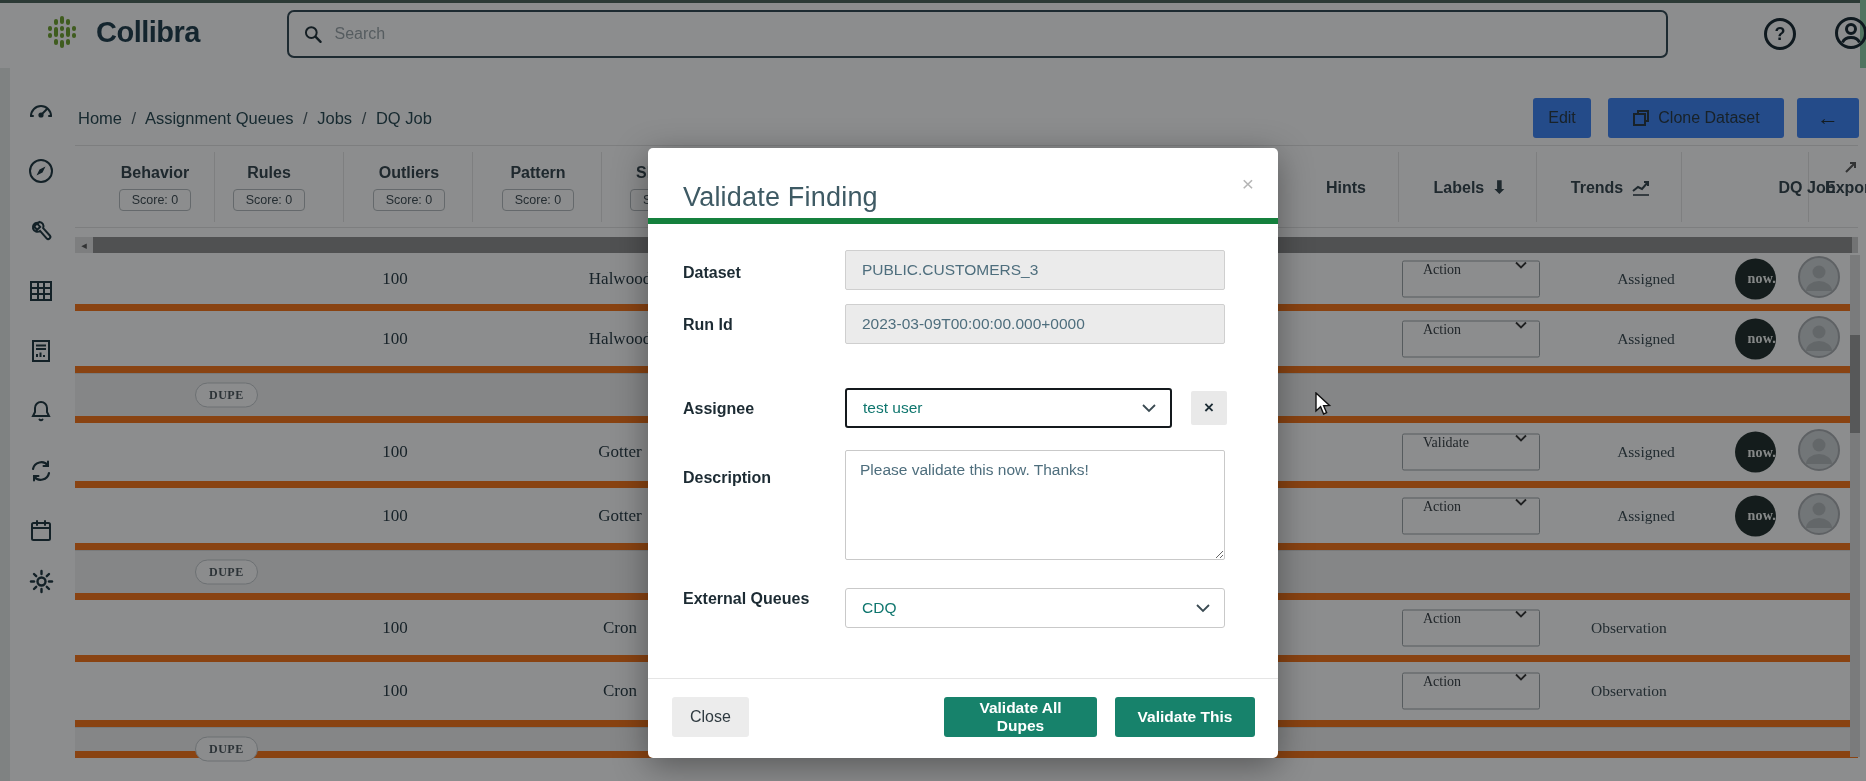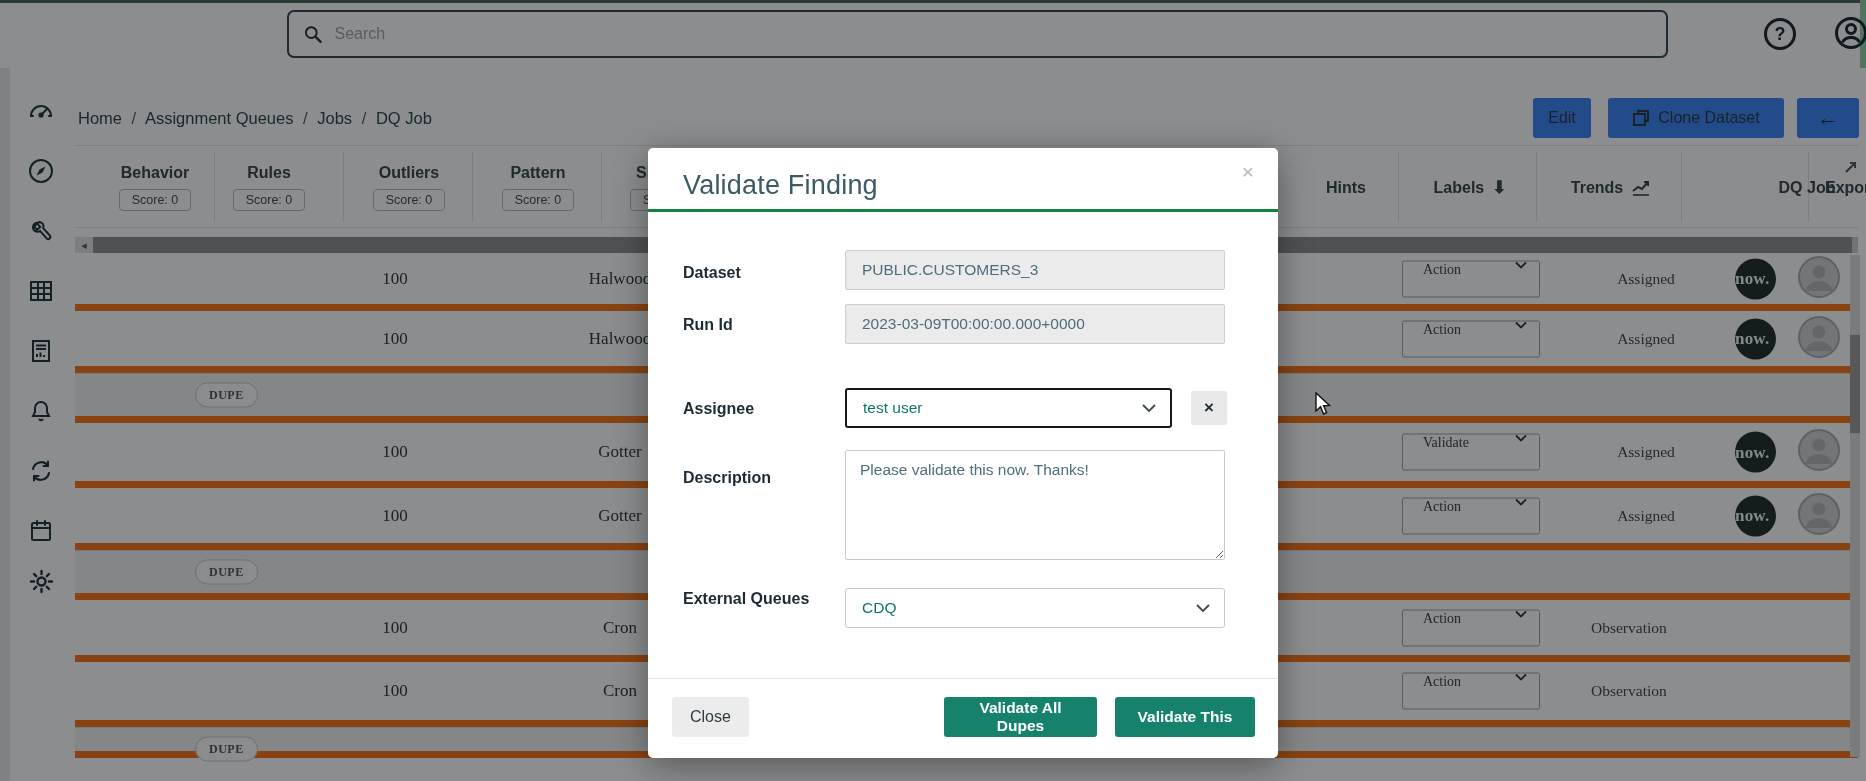--- a/index.html
+++ b/index.html
@@ -48,34 +48,34 @@
 
   
   .row { position:absolute; left:75px; width:1783px; border-bottom:7px solid #f97316; background:#fff;font-family:Liberation Serif, serif; }
   .row.dupe { background:#f2f2f2; border-top:1px solid #dcdcdc; }
   .cell { position:absolute; top:0; height:100%; display:flex; align-items:center; }
   .c-score { left:260px; width:120px; justify-content:center; font-size:17px; color:#243741; }
   .c-name  { left:460px; width:170px; justify-content:center; font-size:17px; color:#243741; }
   .c-status{ left:1506px; width:130px; justify-content:center; font-size:15.5px; color:#394950; }
   .dupepill { position:absolute; left:120px; top:50%; transform:translateY(-50%); border:1px solid #c3c8cb; border-radius:13px; padding:4px 13px; font-size:12px; font-weight:700; letter-spacing:0.5px; color:#4a555b; background:#fdfdfd; }
   .sel { position:absolute; left:1327px; top:50%; transform:translateY(-50%); width:138px; height:37px; border:1px solid #9aa1a5; border-radius:2px; background:#fff; display:flex; align-items:flex-start; justify-content:space-between; padding:0 12px 0 20px; font-size:14px; color:#333b40; cursor:pointer; }
-  .now-badge { position:absolute; left:1660px; top:50%; transform:translateY(-50%); width:41px; height:41px; border-radius:50%; background:#1d2b28; color:#f2f5f3; font-size:17px; font-weight:700; display:flex; align-items:center; justify-content:flex-start; letter-spacing:0.2px; cursor:pointer; }
+  .now-badge { position:absolute; left:1660px; top:50%; transform:translateY(-50%); width:41px; height:41px; border-radius:50%; background:#1d2b28; color:#f2f5f3; font-size:14px; font-weight:700; display:flex; align-items:center; justify-content:flex-end; letter-spacing:0.2px; cursor:pointer; }
   .avatar { position:absolute; left:1722px; top:50%; transform:translateY(-50%); cursor:pointer; }
 
   
   .vscroll { position:absolute; left:1850px; top:255px; width:10px; height:502px; background:#dddddd; }
   .vscroll .thumb { position:absolute; left:0; top:80px; width:10px; height:98px; background:#9c9c9c; cursor:grab; }
 
   
   .overlay { position:absolute; inset:0; background:rgba(10,12,14,0.47); z-index:50; }
   .cursor { position:absolute; left:1314px; top:392px; z-index:60; }
 
   
   .modal { position:absolute; left:648px; top:148px; width:630px; height:610px; background:#fff; border-radius:5px; box-shadow:0 8px 34px rgba(0,0,0,0.38); z-index:100; }
-  .modal-head { position:absolute; left:0; top:0; width:100%; height:64px; border-bottom:3px solid #15803d; }
+  .modal-head { position:absolute; left:0; top:12px; width:100%; height:64px; border-bottom:6px solid #15803d; }
   .modal-title { position:absolute; left:35px; top:22px; font-size:27px; font-weight:300; color:#3e5a64; letter-spacing:0.2px; }
   .modal-x { position:absolute; right:24px; top:12px; font-size:21px; color:#b5b5b5; cursor:pointer; background:none; border:none; font-family:"Liberation Sans",sans-serif; }
   .f-label { position:absolute; left:35px; width:130px; font-size:16px; font-weight:700; color:#1c2b33; line-height:21px; }
   .ro-input { position:absolute; left:197px; width:380px; height:40px; background:#ebebeb; border:1px solid #cfcfcf; border-radius:2px; font-size:15.5px; color:#4e6e7d; padding:0 16px; font-family:"Liberation Sans",sans-serif; }
   .m-sel { position:absolute; display:flex; align-items:center; justify-content:space-between; padding:0 14px 0 16px; background:#fff; border-radius:3px; font-size:15.5px; color:#0f766e; cursor:pointer; }
   .sel-assignee { left:197px; top:240px; width:327px; height:40px; border:2px solid #14191d; }
   .sel-queues { left:197px; top:440px; width:380px; height:40px; border:1px solid #c9c9c9; }
   .clear-btn { position:absolute; left:543px; top:243px; width:36px; height:34px; background:#e9e9e9; border:none; border-radius:2px; font-size:17px; font-weight:700; color:#1b2b33; cursor:pointer; font-family:"Liberation Sans",sans-serif; }
   .desc { position:absolute; left:197px; top:302px; width:380px; height:110px; border:1px solid #c9c9c9; border-radius:2px; font-size:15.5px; color:#4e6e7d; padding:10px 14px; resize:both; font-family:"Liberation Sans",sans-serif; outline:none; }
   .modal-foot { position:absolute; left:0; top:530px; width:100%; height:80px; border-top:1px solid #e5e5e5; }
@@ -85,20 +85,41 @@
   .btn-vt { left:467px; width:140px; }
   .chev { flex:0 0 auto; }
 </style>
 </head>
 <body>
 
 <div class="page">
 
   <div class="topbar">
     <div class="topline"></div>
+    <div class="brand">
+      <svg width="40" height="40" viewBox="0 0 40 40">
+        <g fill="#6fa22e">
+          <rect x="6" y="14" width="4" height="5" rx="2"></rect>
+            <rect x="6" y="21" width="4" height="5" rx="2"></rect>
+          <rect x="12" y="7" width="4" height="6" rx="2"></rect>
+            <rect x="12" y="15" width="4" height="10" rx="2"></rect>
+            <rect x="12" y="27" width="4" height="6" rx="2"></rect>
+          <rect x="18" y="4" width="4" height="8" rx="2"></rect>
+            <rect x="18" y="14" width="4" height="5" rx="2"></rect>
+            <rect x="18" y="21" width="4" height="5" rx="2"></rect>
+            <rect x="18" y="28" width="4" height="8" rx="2"></rect>
+          <rect x="24" y="7" width="4" height="6" rx="2"></rect>
+            <rect x="24" y="15" width="4" height="10" rx="2"></rect>
+            <rect x="24" y="27" width="4" height="6" rx="2"></rect>
+          <rect x="30" y="14" width="4" height="5" rx="2"></rect>
+            <rect x="30" y="21" width="4" height="5" rx="2"></rect>
+        </g>
+      </svg>
+      <span class="brand-name">Collibra</span>
+    </div>
     <div class="searchbox">
       <svg width="20" height="20" viewBox="0 0 20 20">
         <circle cx="8.5" cy="8.5" r="5.5" fill="none" stroke="#1d2e36" stroke-width="2"></circle>
         <line x1="13" y1="13" x2="18" y2="18" stroke="#1d2e36" stroke-width="2.4" stroke-linecap="round"></line>
       </svg>
       <input type="text" placeholder="Search" style="">
     </div>
     <div class="help-circle">
         <span>?</span>
       </div>

